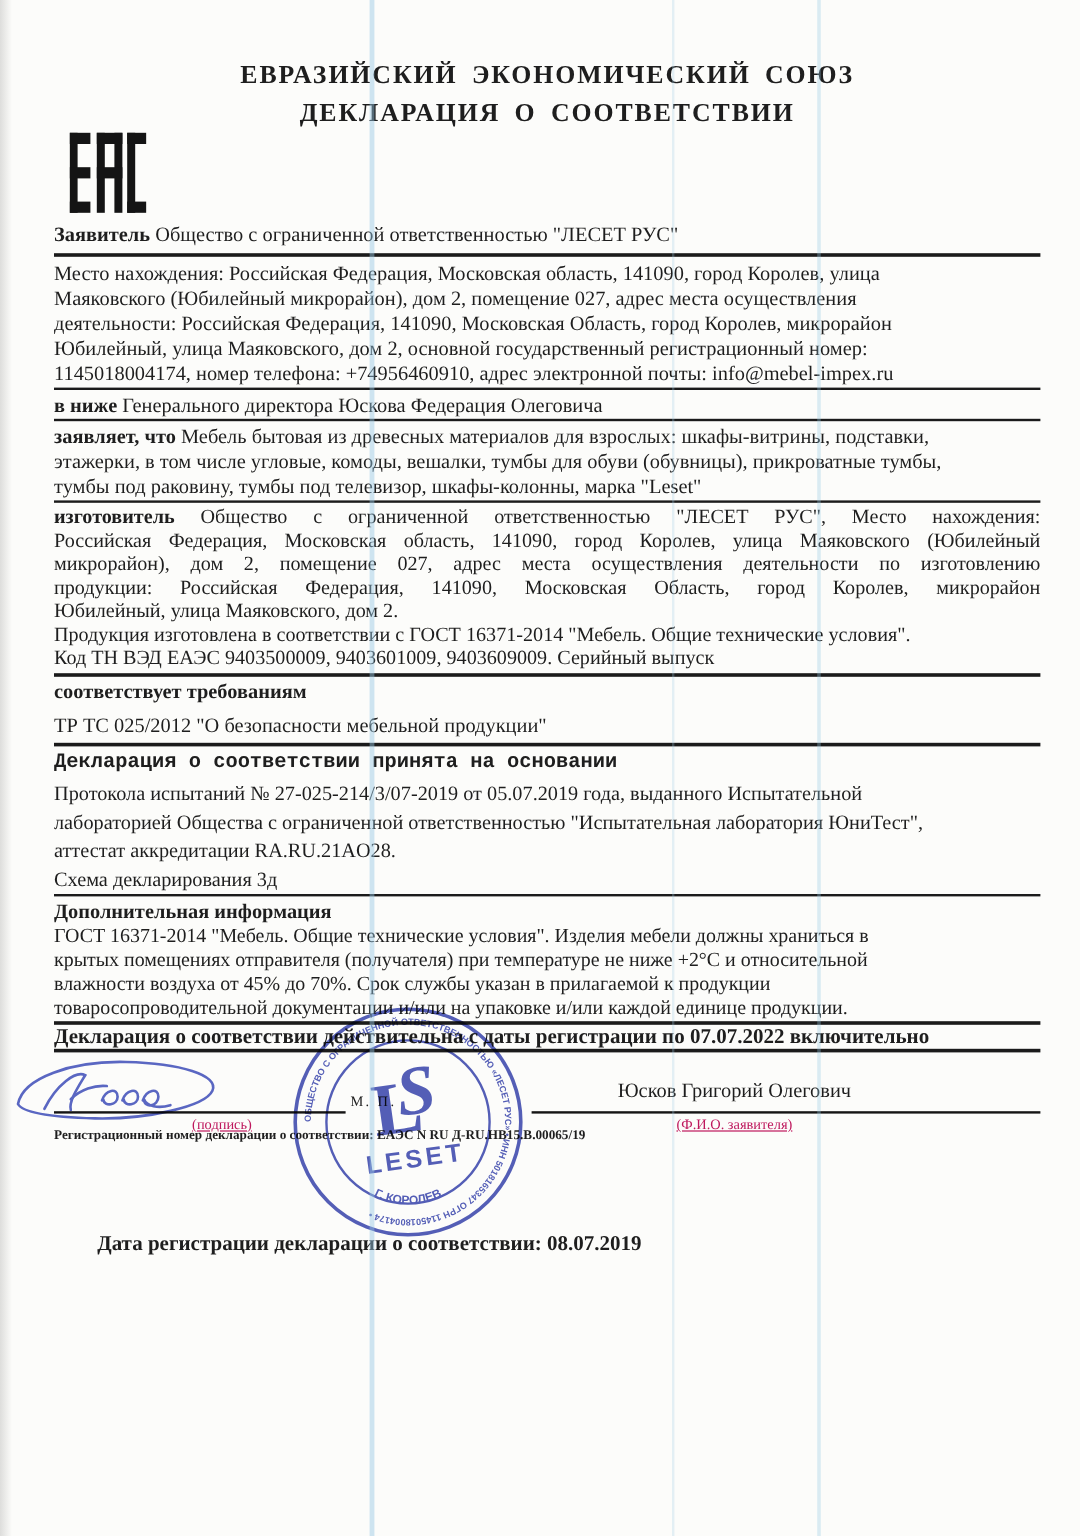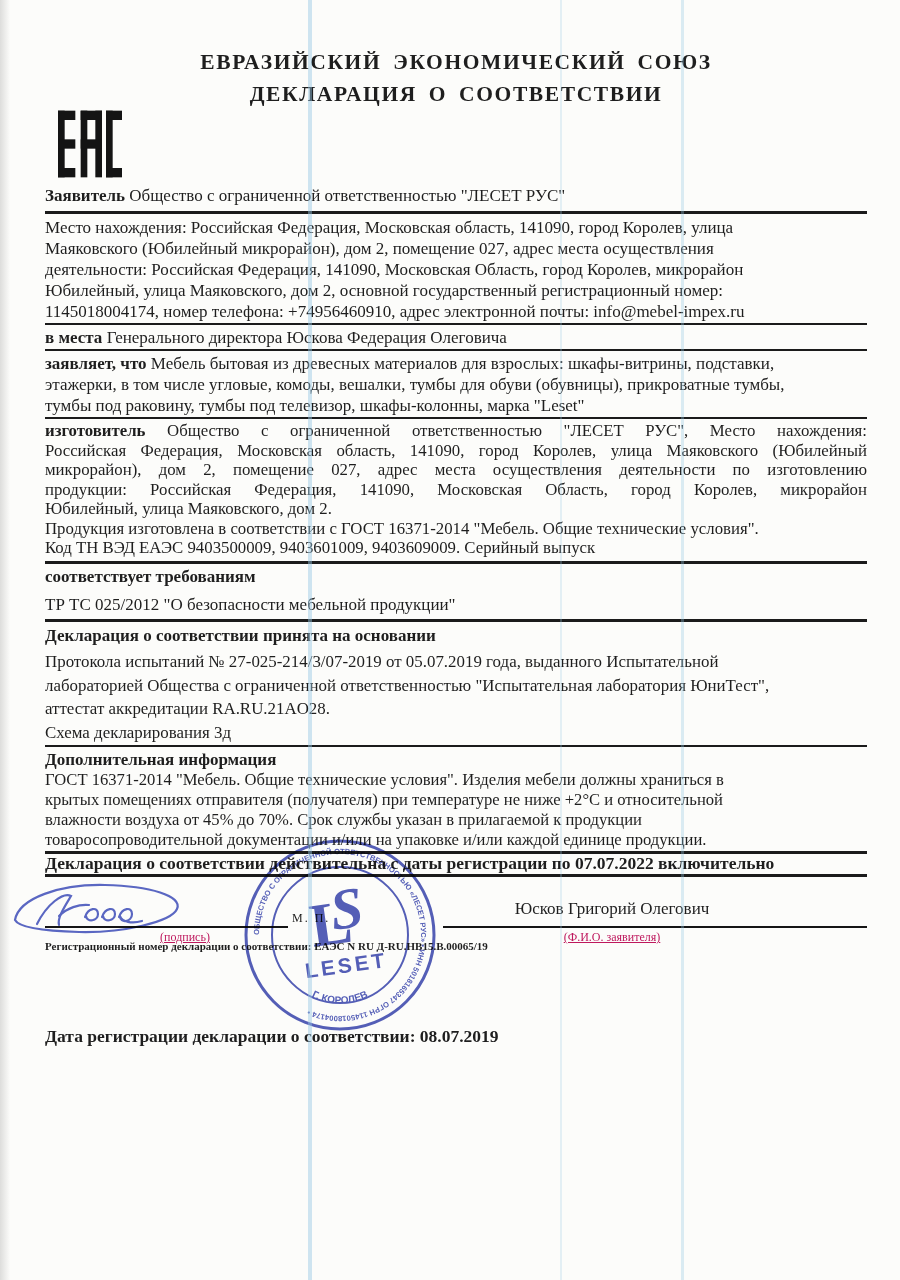--- a/index.html
+++ b/index.html
@@ -63,21 +63,21 @@
     <div class="abs t17" style="top:217px;">
       <div>Место нахождения: Российская Федерация, Московская область, 141090, город Королев, улица</div>
       <div>Маяковского (Юбилейный микрорайон), дом 2, помещение 027, адрес места осуществления</div>
       <div>деятельности: Российская Федерация, 141090, Московская Область, город Королев, микрорайон</div>
       <div>Юбилейный, улица Маяковского, дом 2, основной государственный регистрационный номер:</div>
       <div>1145018004174, номер телефона: +74956460910, адрес электронной почты: info@mebel-impex.ru</div>
     </div>
     <div class="hr" style="top:323px;height:2px;"></div>
 
     <div class="abs t17" style="top:327px;">
-      <span class="b">в места</span>
+      <span class="b">в ниже</span>
       <span>Генерального директора Юскова Федерация Олеговича</span>
     </div>
     <div class="hr" style="top:349px;height:2px;"></div>
 
     <div class="abs t17" style="top:353px;">
       <div>
         <span class="b">заявляет, что</span>
         <span>Мебель бытовая из древесных материалов для взрослых: шкафы-витрины, подставки,</span>
       </div>
       <div>этажерки, в том числе угловые, комоды, вешалки, тумбы для обуви (обувницы), прикроватные тумбы,</div>
@@ -96,21 +96,21 @@
       <div class="mline">Юбилейный, улица Маяковского, дом 2.</div>
       <div class="mline">Продукция изготовлена в соответствии с ГОСТ 16371-2014 "Мебель. Общие технические условия".</div>
       <div class="mline">Код ТН ВЭД ЕАЭС 9403500009, 9403601009, 9403609009. Серийный выпуск</div>
     </div>
     <div class="hr" style="top:561px;"></div>
 
     <div class="abs t17 b" style="top:566px;">соответствует требованиям</div>
     <div class="abs t17" style="top:594px;">ТР ТС 025/2012 "О безопасности мебельной продукции"</div>
     <div class="hr" style="top:619px;"></div>
 
-    <div class="abs t17 b" style="top:625px;">Декларация о соответствии принята на основании</div>
+    <div class="abs t17 b" style="top:625px;font-family:Liberation Mono, monospace;">Декларация о соответствии принята на основании</div>
     <div class="abs" style="top:650px;width:822px;">
       <div class="bl" style="line-height:23.5px;">Протокола испытаний № 27-025-214/3/07-2019 от 05.07.2019 года, выданного Испытательной</div>
       <div class="bl" style="line-height:23.5px;">лабораторией Общества с ограниченной ответственностью "Испытательная лаборатория ЮниТест",</div>
       <div class="bl" style="line-height:23.5px;">аттестат аккредитации RA.RU.21AO28.</div>
       <div class="bl" style="line-height:23.5px;">Схема декларирования 3д</div>
     </div>
     <div class="hr" style="top:745px;height:2px;"></div>
 
     <div class="abs t17 b" style="top:749px;">Дополнительная информация</div>
     <div class="abs" style="top:770px;width:822px;">
@@ -125,21 +125,21 @@
     <div class="hr" style="top:874px;"></div>
 
     <div class="sigline" style="left:0;top:926px;width:243px;"></div>
     <div class="abs caption" style="left:60px;top:930px;width:160px;text-align:center;">(подпись)</div>
     <div class="abs" style="left:247px;top:911px;font-size:12px;letter-spacing:2px;">М. П.</div>
     <div class="sigline" style="left:398px;top:926px;width:424px;"></div>
     <div class="abs t17" style="left:417px;top:898px;width:300px;text-align:center;">Юсков Григорий Олегович</div>
     <div class="abs caption" style="left:467px;top:930px;width:200px;text-align:center;">(Ф.И.О. заявителя)</div>
 
     <div class="abs b" style="top:940px;font-size:11px;">Регистрационный номер декларации о соответствии: ЕАЭС N RU Д-RU.НВ15.В.00065/19</div>
-    <div class="abs b" style="top:1026px;font-size:17.5px;">Дата регистрации декларации о соответствии: 08.07.2019</div>
+    <div class="abs b" style="top:1026px;font-size:17.5px;margin-left:36px;">Дата регистрации декларации о соответствии: 08.07.2019</div>
   </div>
 
   <svg class="sig-svg" viewBox="0 0 210 75">
     <g fill="none" stroke="#4a58c0" stroke-width="2.2" stroke-linecap="round" opacity="0.9">
       <path d="M 10,44 C 14,22 55,8 100,9 C 145,10 178,20 172,33 C 166,46 118,57 74,56 C 40,55 14,52 10,44 Z"></path>
       <path d="M 32,48 C 42,28 58,16 66,20 C 60,30 52,42 54,49"></path>
       <path d="M 54,40 C 62,32 74,28 84,29"></path>
       <path d="M 80,41 c 3,-9 13,-11 13,-3 c 0,7 -11,9 -12,2 m 16,1 c 3,-9 13,-11 13,-3 c 0,7 -11,9 -12,2 m 16,1 c 3,-9 13,-11 13,-3 c 0,8 -12,10 -12,2 c 2,6 12,8 22,5"></path>
     </g>
   </svg>

